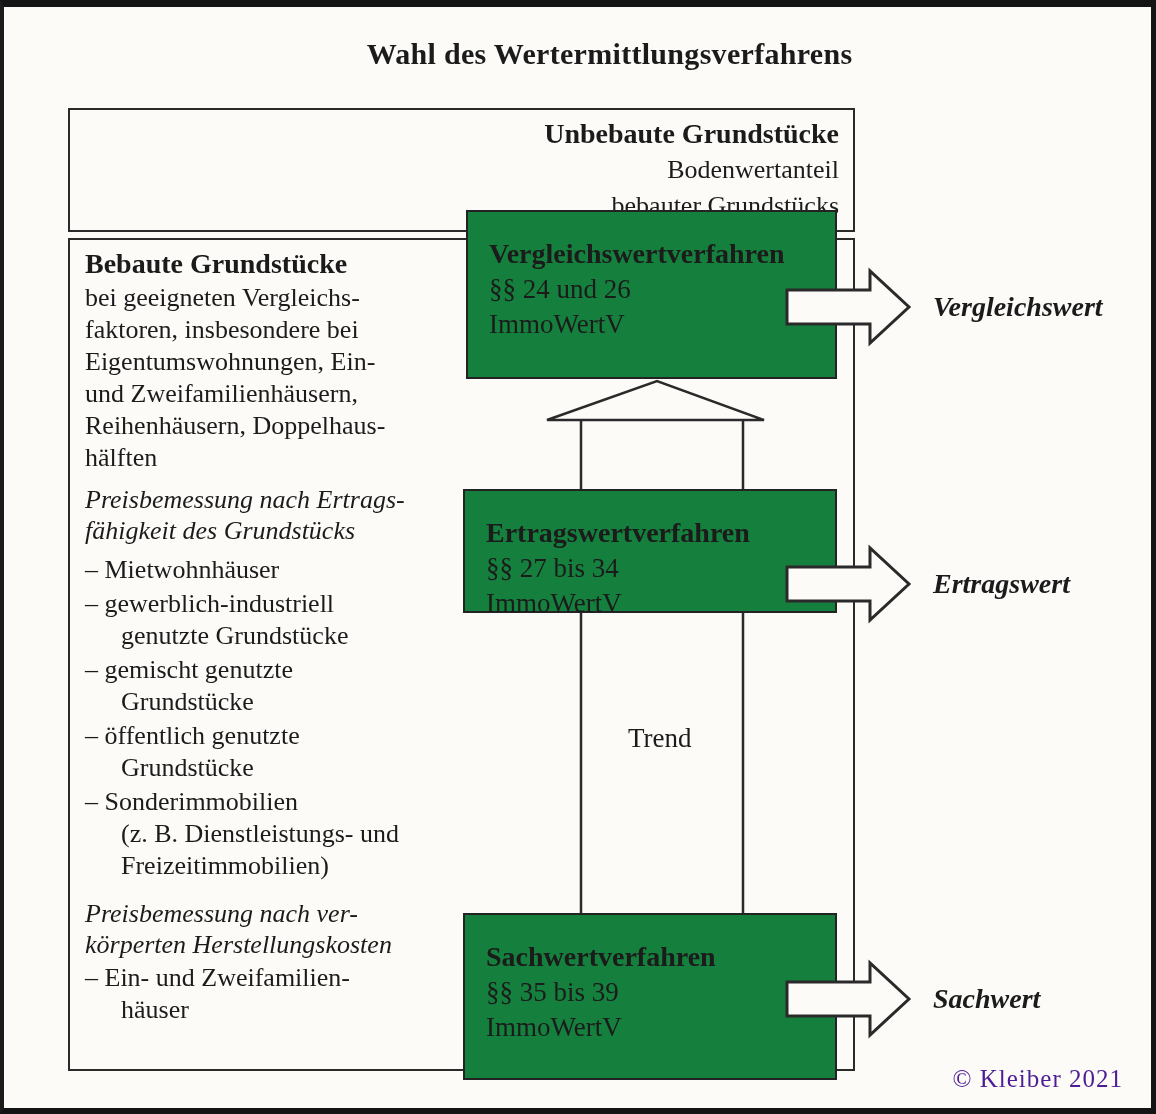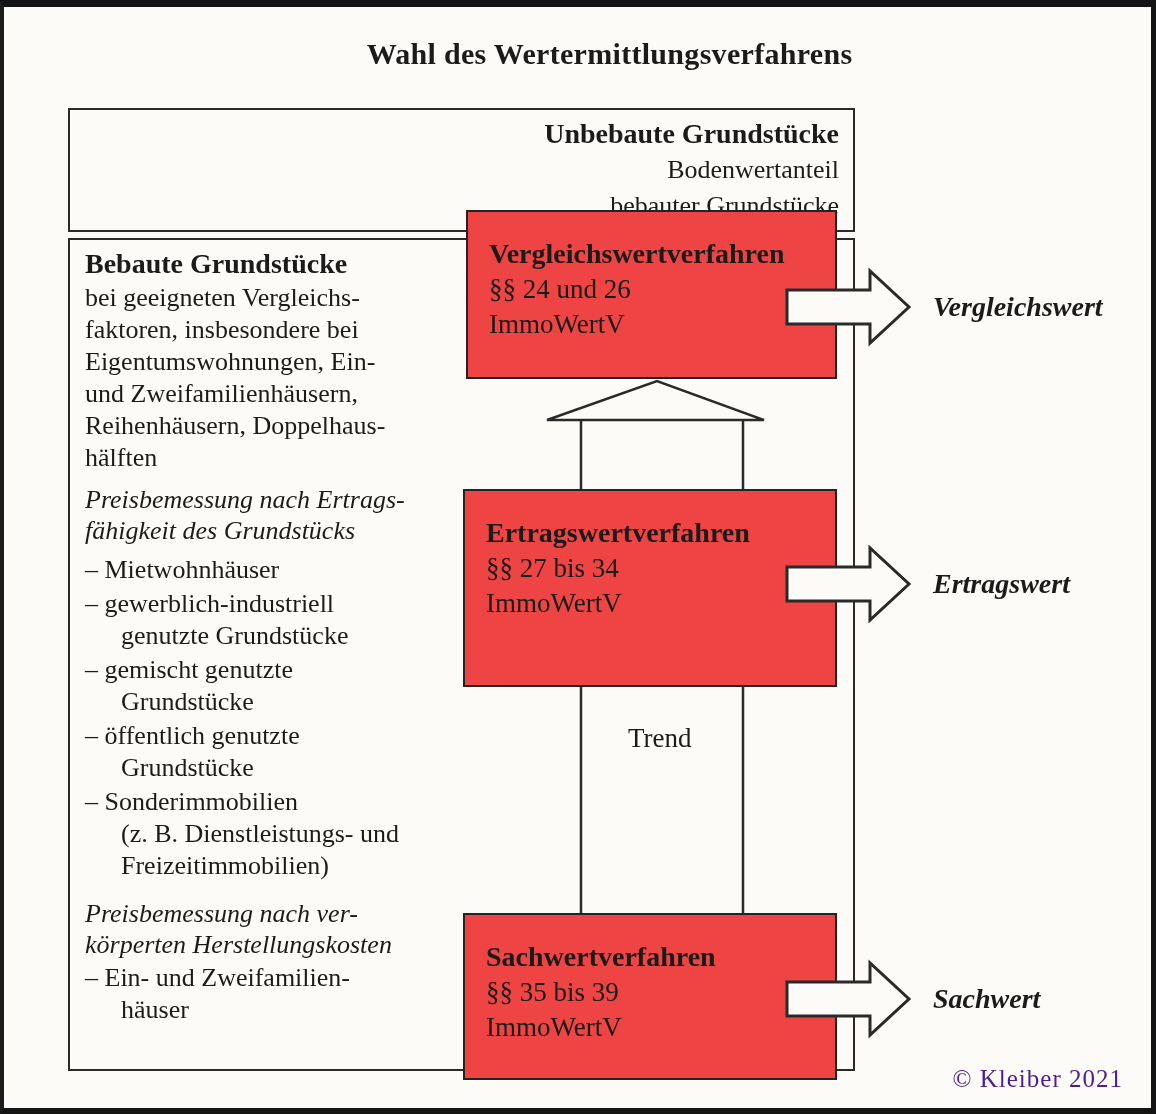--- a/index.html
+++ b/index.html
@@ -48,29 +48,29 @@
   .list{margin-top:8px;}
   .gap{margin-top:16px;}
   .under,.over{position:absolute;left:0;top:0;z-index:2;}
   .over{z-index:5;}
   .trend{
     position:absolute;left:624px;top:716px;width:120px;
     font-size:27px;z-index:3;
   }
   .gbox{
     position:absolute;box-sizing:border-box;
-    background:#ef4444;
+    background:#15803d;
     border:2.5px solid #232323;
     padding:24px 10px 0 21px;
     z-index:4;
   }
   .gbox .gh{font-size:28px;font-weight:bold;line-height:36px;}
   .gbox .gl{font-size:27px;line-height:35px;}
   .gbox1{left:462px;top:203px;width:371px;height:169px;}
-  .gbox2{left:459px;top:482px;width:374px;height:198px;}
+  .gbox2{left:459px;top:482px;width:374px;height:124px;}
   .gbox3{left:459px;top:906px;width:374px;height:167px;}
   .result{
     position:absolute;left:929px;
     font-size:28px;font-weight:bold;line-height:34px;
     z-index:6;
     font-style:italic;
   }
   .res1{top:283px;}
   .res2{top:560px;}
   .res3{top:975px;}
@@ -83,21 +83,21 @@
 </head>
 <body>
 
 <div class="page">
 
   <div class="title">Wahl des Wertermittlungsverfahrens</div>
 
   <div class="lbox unbebaute">
     <div class="h">Unbebaute Grundstücke</div>
     <div class="body pre">Bodenwertanteil
-bebauter Grundstücke</div>
+bebauter Grundstücks</div>
   </div>
 
   <div class="lbox bebaute">
     <div class="h">Bebaute Grundstücke</div>
     <div class="body pre">bei geeigneten Vergleichs-
 faktoren, insbesondere bei
 Eigentumswohnungen, Ein-
 und Zweifamilienhäusern,
 Reihenhäusern, Doppelhaus-
 hälften</div>

